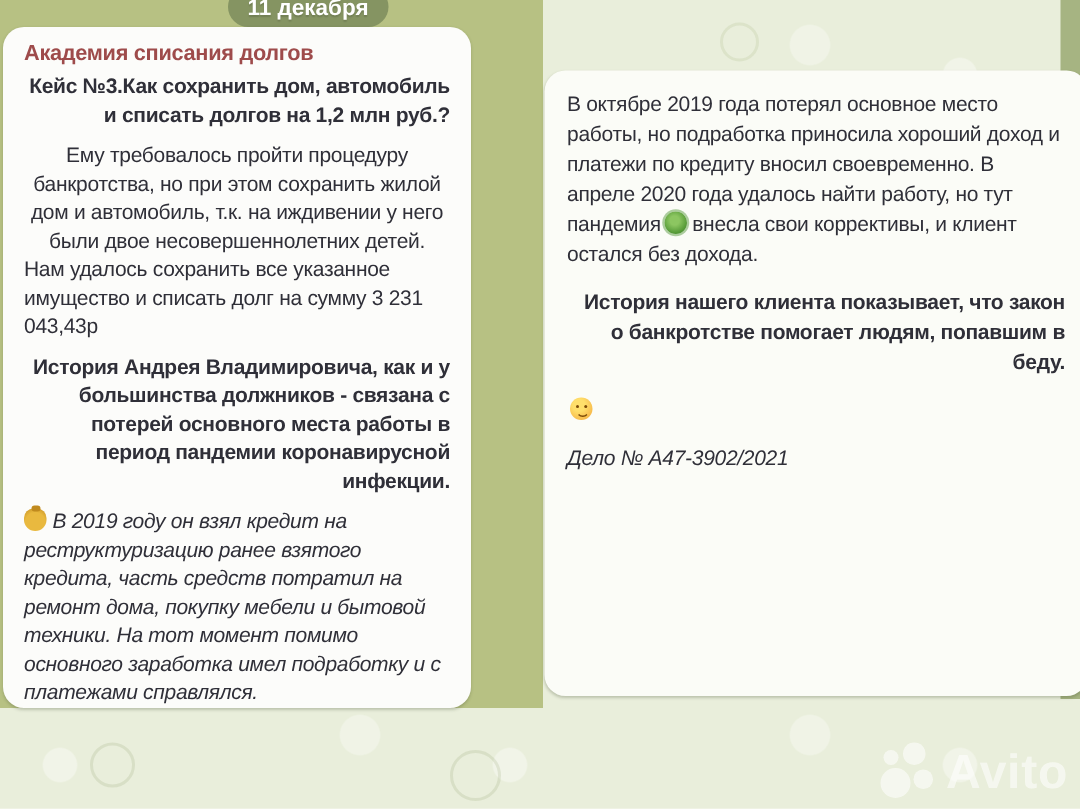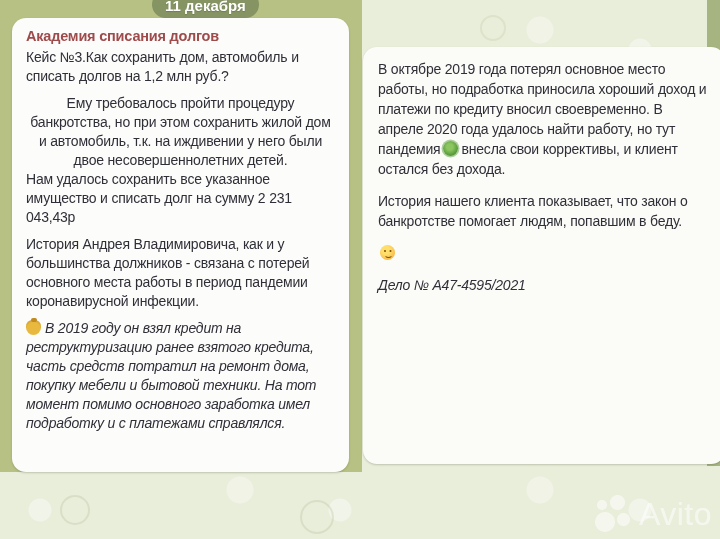--- a/index.html
+++ b/index.html
@@ -47,39 +47,39 @@
     text-shadow:0 1px 1px rgba(0,0,0,.15);
   }
 
   
   .bubble {
     position:absolute; background:#fcfcfa; border-radius:14px;
     box-shadow:0 1px 2px rgba(60,70,40,.25);
     color:#2f2f38;
   }
   .bubble.left {
-    left:12px; top:18px; width:337px; height:454px;
+    left:2px; top:18px; width:312px; height:454px;
     padding:8px 14px 8px 14px;
     font-size:14px; line-height:19px; letter-spacing:-0.2px;
   }
   .bubble.right {
     left:363px; top:47px; width:362px; height:417px;
     padding:12px 15px 10px 15px;
     background:#fbfcf7;
     font-size:14px; line-height:20px; letter-spacing:-0.2px;
   }
 
   .sender {
     color:#9e4b4b; font-weight:bold; font-size:14.5px; line-height:20px;
     margin-bottom:2px; cursor:pointer;
   }
   .bubble p { margin:0 0 8px 0; }
   .bubble.right p { margin-bottom:12px; }
   .bubble p.tight { margin-bottom:0;text-align:center; }
-  .bubble p.bold { font-weight:normal; }
+  .bubble p.bold { font-weight:bold;text-align:right; }
   .bubble p.last { margin-bottom:0;font-style:italic; }
   .u { text-decoration:underline; }
 
   
   .emoji {
     display:inline-block; width:15px; height:15px; border-radius:50%;
     vertical-align:-2px; position:relative; margin:0 2px 0 0;
   }
   .emoji.money-bag {
     background:radial-gradient(circle at 50% 62%, #e9b93f 55%, #c08a1e 100%);
@@ -115,21 +115,21 @@
     display:flex; align-items:center; gap:7px;
     opacity:.58;
   }
   .wm-circles { position:relative; width:37px; height:38px; }
   .wm-circles i { position:absolute; background:#ffffff; border-radius:50%; display:block; }
   .wm-circles .c1 { width:10px; height:10px; left:2px;  top:5px;  }
   .wm-circles .c2 { width:15px; height:15px; left:15px; top:0;    }
   .wm-circles .c3 { width:20px; height:20px; left:0;    top:17px; }
   .wm-circles .c4 { width:13px; height:13px; left:22px; top:18px; }
   .wm-text {
-    color:#ffffff; font-size:32px; font-weight:normal; letter-spacing:.5px;
+    color:#ffffff; font-size:32px; font-weight:bold; letter-spacing:.5px;
     line-height:38px;
   }
 </style>
 </head>
 <body>
 
 <div class="canvas">
 
   <div class="bg-left"></div>
   <div class="bg-right-strip"></div>
@@ -138,30 +138,30 @@
   <span class="doodle d2"></span>
   <span class="doodle d3"></span>
   <span class="doodle d4"></span>
 
   <div class="date-badge">11 декабря</div>
 
   <div class="bubble left">
     <div class="sender">Академия списания долгов</div>
     <p class="bold">Кейс №3.Как сохранить дом, автомобиль и списать долгов на 1,2 млн руб.?</p>
     <p class="tight">Ему требовалось пройти процедуру банкротства, но при этом сохранить жилой дом и автомобиль, т.к. на иждивении у него были двое несовершеннолетних детей.</p>
-    <p>Нам удалось сохранить все указанное имущество и списать долг на сумму 2 231 043,43р</p>
+    <p>Нам удалось сохранить все указанное имущество и списать долг на сумму 3 231 043,43р</p>
     <p class="bold">История Андрея Владимировича, как и у большинства должников - связана с потерей основного места работы в период пандемии коронавирусной инфекции.</p>
     <p class="last"><span class="emoji money-bag" title="💰"></span><span>В 2019 году он взял кредит на реструктуризацию ранее взятого кредита, часть средств потратил на ремонт дома, покупку мебели и бытовой техники. На тот момент помимо основного заработка имел подработку и с платежами справлялся.</span></p>
   </div>
 
   <div class="bubble right">
     <p><span>В октябре 2019 года потерял основное место работы, но подработка приносила хороший доход и платежи по кредиту вносил своевременно. В апреле 2020 года удалось найти работу, но тут пандемия</span><span class="emoji virus" title="🦠"></span><span>внесла свои коррективы, и клиент остался без дохода.</span></p>
     <p class="bold">История нашего клиента показывает, что закон о банкротстве помогает людям, попавшим в беду.</p>
     <p><span class="emoji smiley" title="😊"></span></p>
-    <p class="last">Дело № А47-4595/2021</p>
+    <p class="last">Дело № А47-3902/2021</p>
   </div>
 
   <div class="watermark">
     <span class="wm-circles">
       <i class="c1"></i>
         <i class="c2"></i>
         <i class="c3"></i>
         <i class="c4"></i>
     </span>
     <span class="wm-text">Avito</span>

